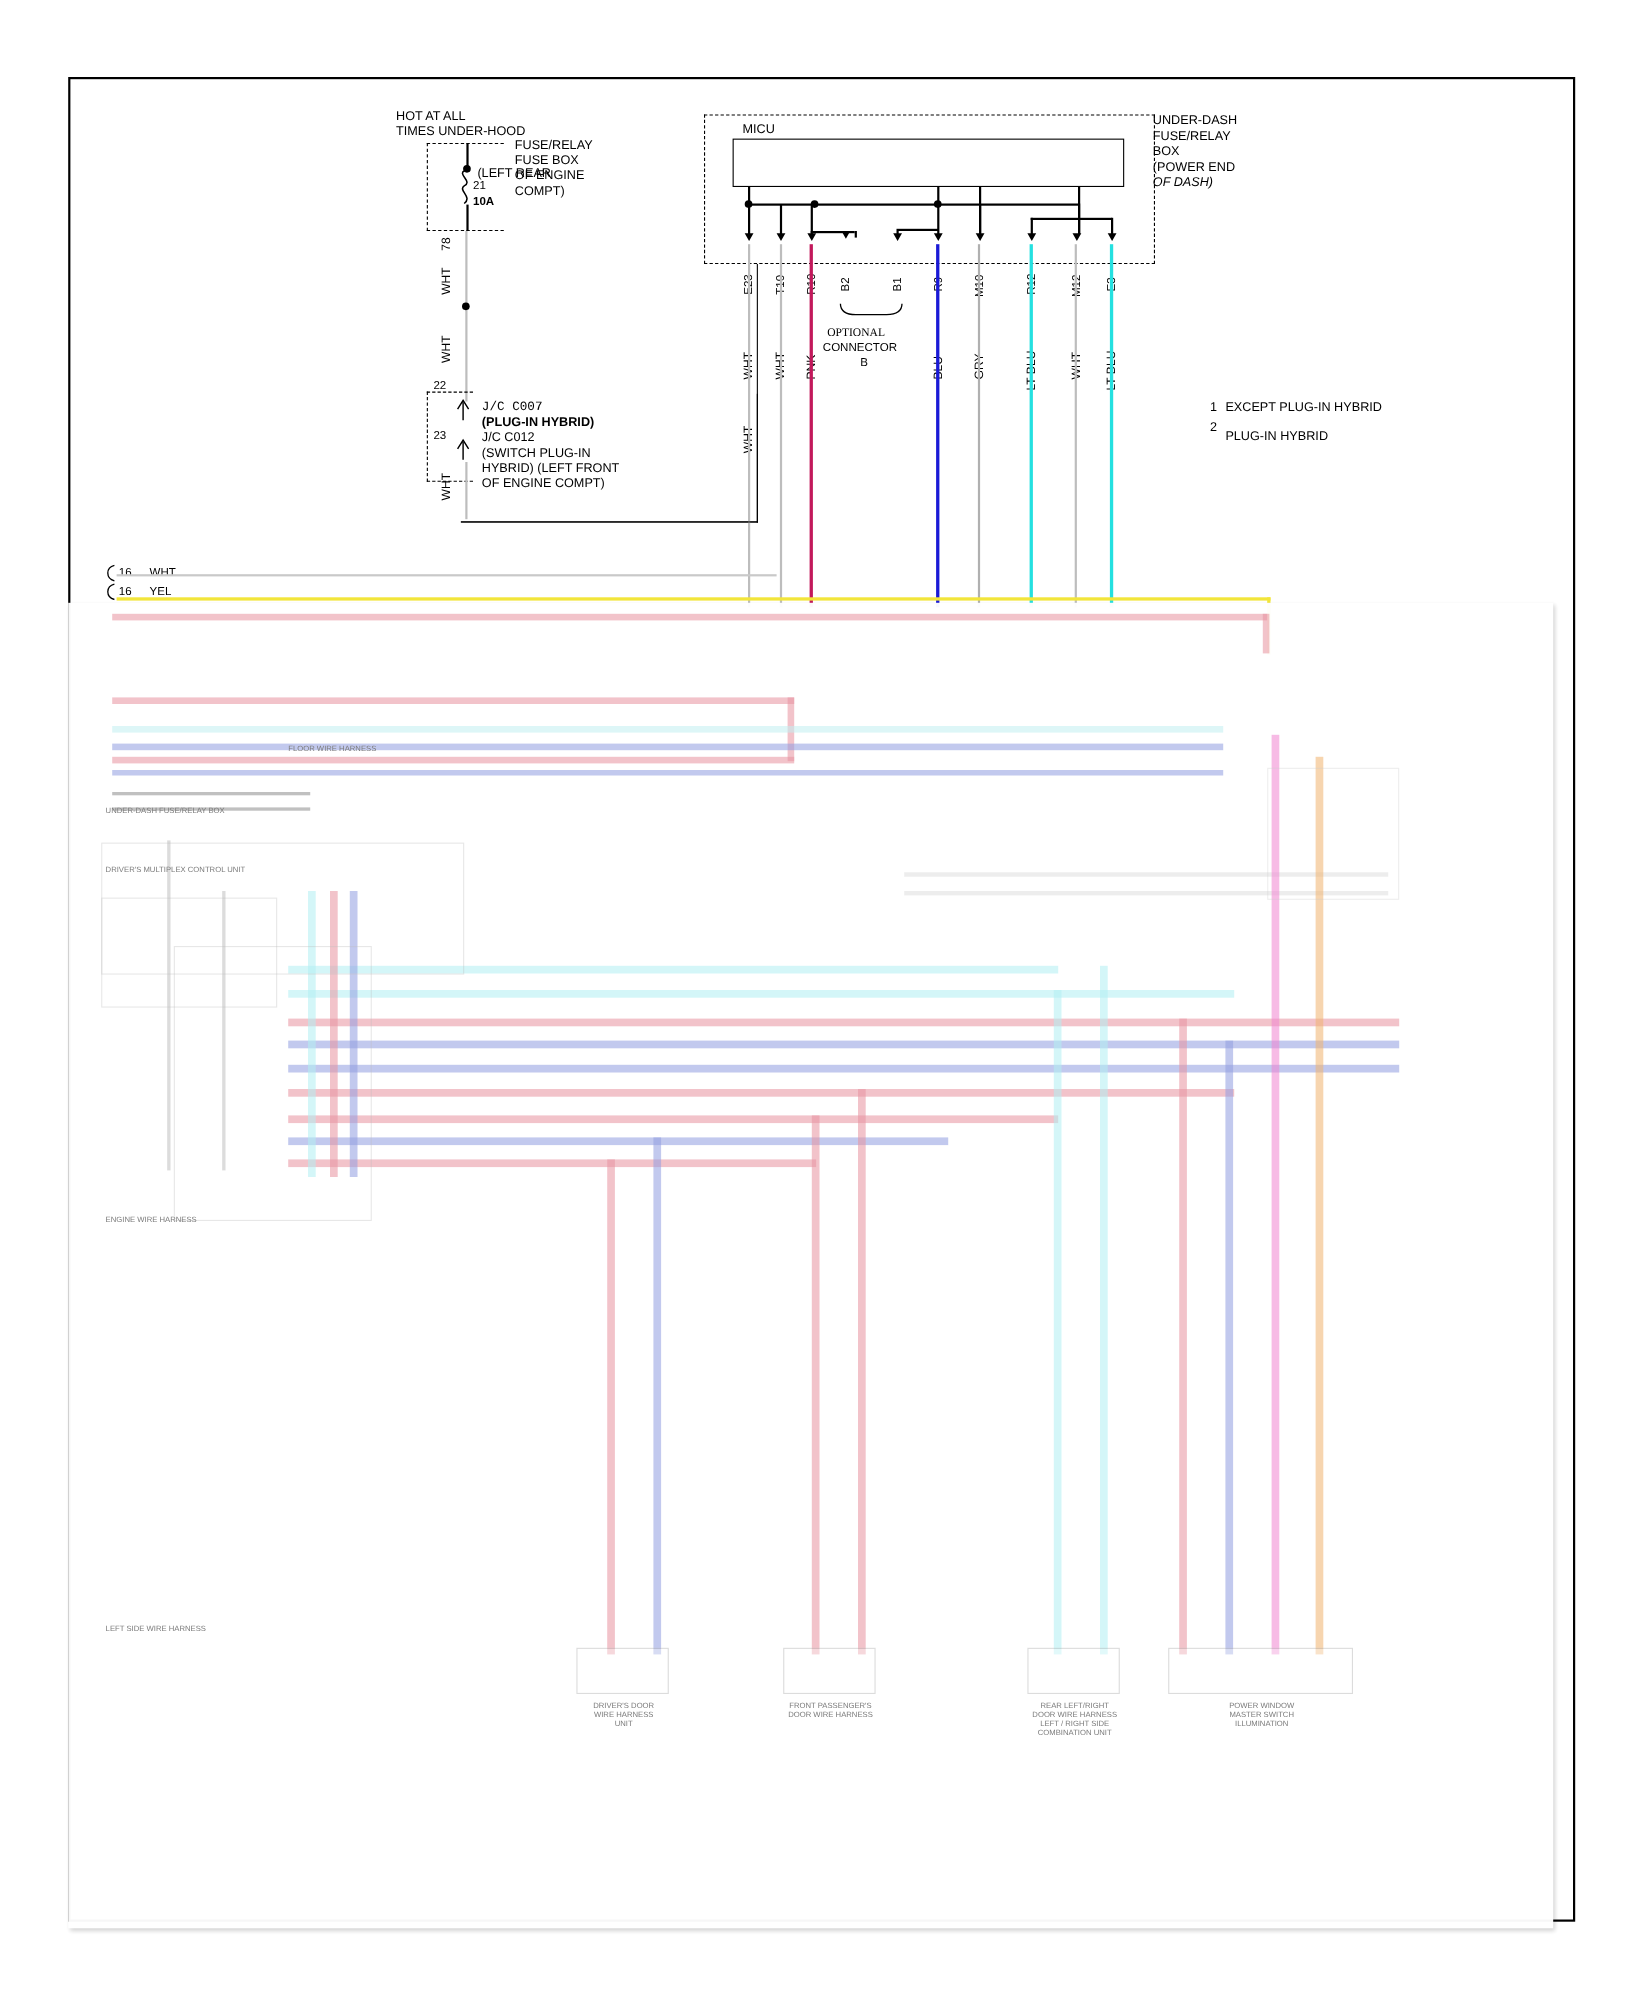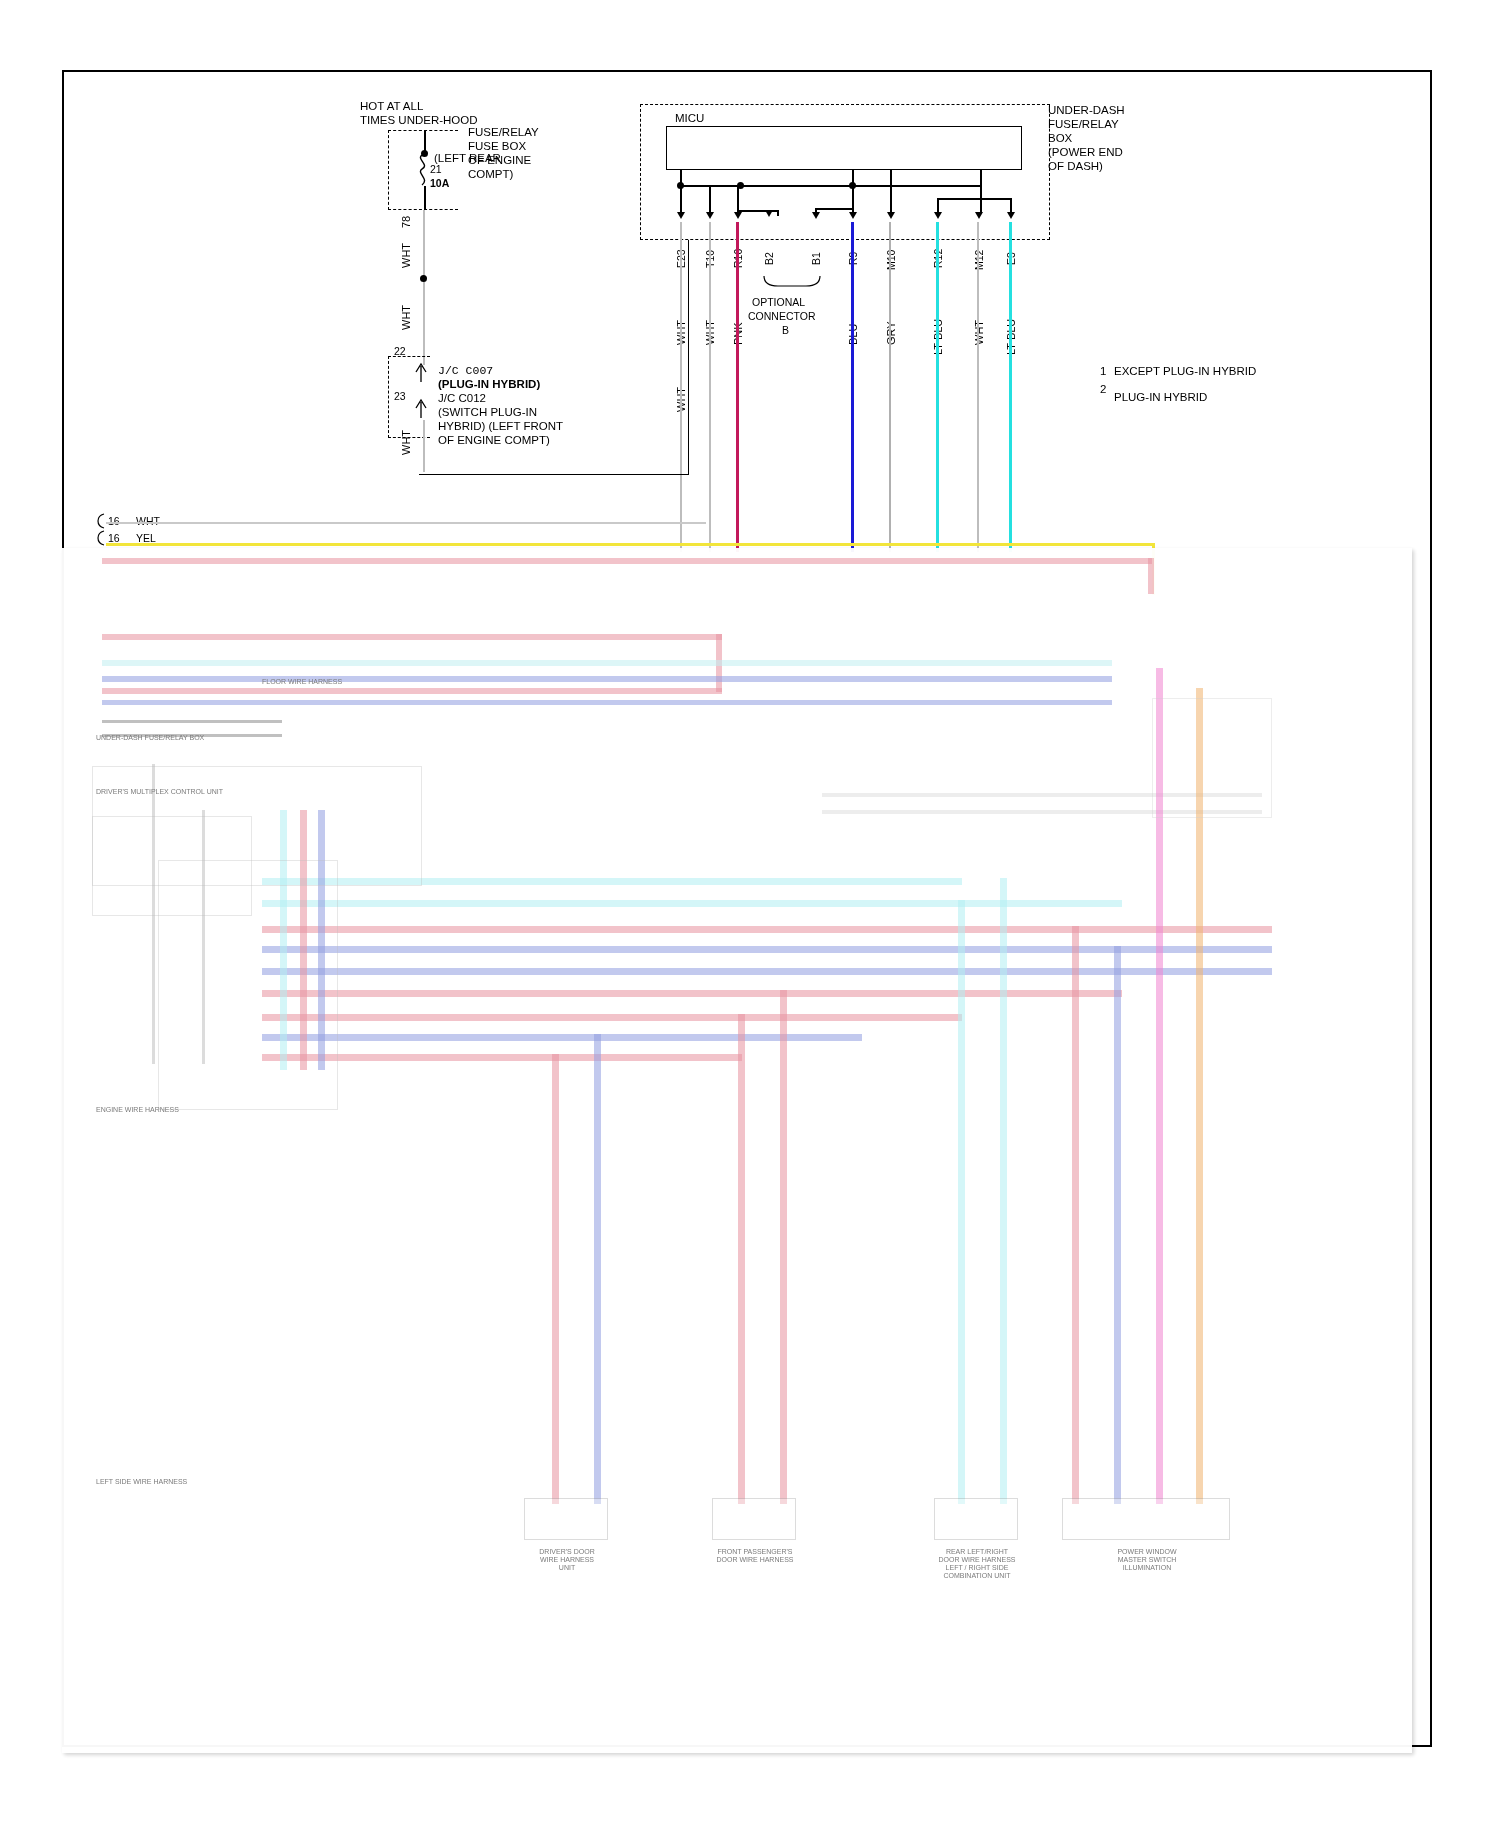--- a/index.html
+++ b/index.html
@@ -168,21 +168,21 @@
   <div class="solid-box" style="left:419px; top:358px; width:270px; height:117px; border-top:none; border-left:none;"></div>
 
   <div class="dash-box" style="left:640px; top:104px; width:410px; height:136px;"></div>
   <div class="solid-box" style="left:666px; top:126px; width:356px; height:44px; border-color:#000;"></div>
   <div class="txt" style="left:672px; top:112px; background:#fff; padding:0 3px;">MICU</div>
 
   <div class="txt" style="left:1048px; top:104px;">UNDER-DASH</div>
   <div class="txt" style="left:1048px; top:118px;">FUSE/RELAY</div>
   <div class="txt" style="left:1048px; top:132px;">BOX</div>
   <div class="txt" style="left:1048px; top:146px;">(POWER END</div>
-  <div class="txt" style="left:1048px; top:160px;">OF DASH)</div>
+  <div class="txt" style="left:1048px; top:160px;font-style:italic;">OF DASH)</div>
 
   <div class="wire blk" style="left:680px; top:185px; width:300px; height:1.5px;"></div>
   <div class="dot" style="left:677px; top:182px;"></div>
   <div class="dot" style="left:737px; top:182px;"></div>
   <div class="dot" style="left:849px; top:182px;"></div>
   <div class="wire blk" style="left:680px; top:170px; width:1.5px; height:16px;"></div>
   <div class="wire blk" style="left:852px; top:170px; width:1.5px; height:16px;"></div>
   <div class="wire blk" style="left:890px; top:170px; width:1.5px; height:42px;"></div>
   <div class="wire blk" style="left:980px; top:170px; width:1.5px; height:42px;"></div>
   <div class="wire blk" style="left:980px; top:185px; width:1.5px; height:28px;"></div>
@@ -221,21 +221,21 @@
   <div class="vtxt pin" style="left:810px; top:265px;">B1</div>
   <div class="vtxt pin" style="left:847px; top:265px;">R9</div>
   <div class="vtxt pin" style="left:885px; top:270px;">M10</div>
   <div class="vtxt pin" style="left:932px; top:268px;">R12</div>
   <div class="vtxt pin" style="left:973px; top:270px;">M12</div>
   <div class="vtxt pin" style="left:1005px; top:265px;">E3</div>
 
   <svg style="position:absolute; left:762px; top:276px;" width="60" height="14">
     <path d="M2 0 Q2 10 16 10 L44 10 Q58 10 58 0" stroke="#000" stroke-width="1.2" fill="none"></path>
   </svg>
-  <div class="txt small" style="left:752px; top:296px;">OPTIONAL</div>
+  <div class="txt small" style="left:752px; top:296px;font-family:Liberation Serif, serif;">OPTIONAL</div>
   <div class="txt small" style="left:748px; top:310px;">CONNECTOR</div>
   <div class="txt small" style="left:782px; top:324px;">B</div>
 
   <div class="vtxt" style="left:675px; top:345px;">WHT</div>
   <div class="vtxt" style="left:704px; top:345px;">WHT</div>
   <div class="vtxt" style="left:732px; top:345px;">PNK</div>
   <div class="vtxt" style="left:847px; top:345px;">BLU</div>
   <div class="vtxt" style="left:885px; top:345px;">GRY</div>
   <div class="vtxt" style="left:932px; top:355px;">LT BLU</div>
   <div class="vtxt" style="left:973px; top:345px;">WHT</div>

